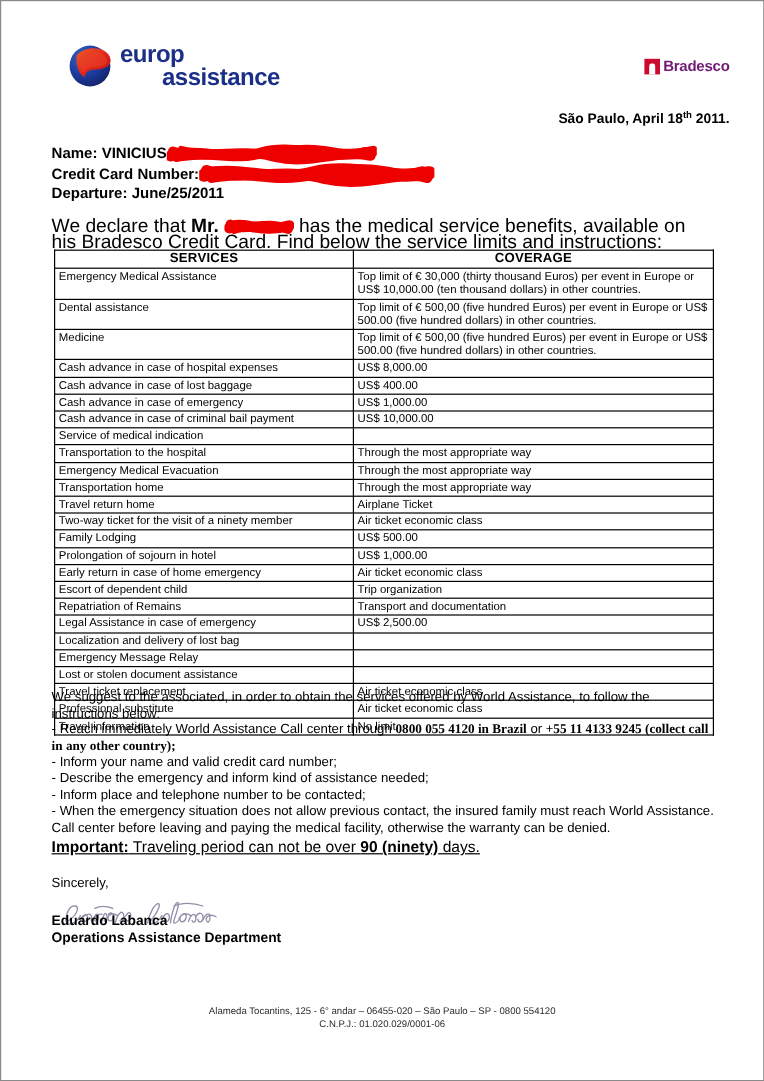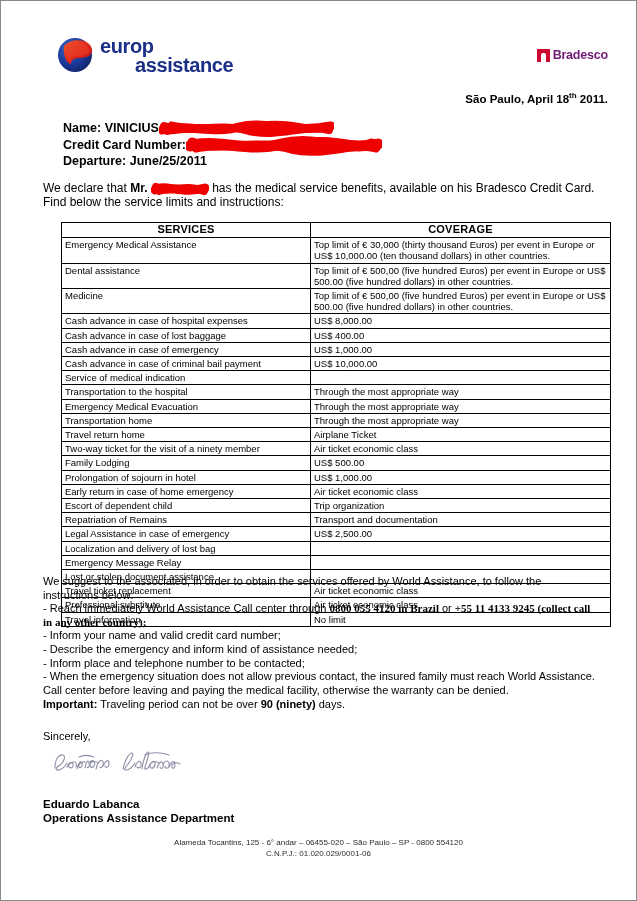--- a/index.html
+++ b/index.html
@@ -96,60 +96,59 @@
   
   .name-block {
     position: absolute;
     left: 42px;
     top: 119px;
     font-size: 12.5px;
     font-weight: bold;
     line-height: 16.5px;
     color: #000;
   }
-  .name-row { position: relative; white-space: nowrap; margin-left: 20px; }
+  .name-row { position: relative; white-space: nowrap; }
   .redaction {
     display: inline-block;
     vertical-align: middle;
     position: relative;
     height: 13px;
   }
   .redaction svg { display: block; position: absolute; top: -4px; left: 0; }
 
   
   .intro {
     position: absolute;
     left: 42px;
     top: 181px;
     width: 552px;
-    font-size: 12px;
+    font-size: 16px;
     line-height: 13.5px;
     color: #000;
   }
   .intro b { font-weight: bold; }
   .redaction-inline {
     display: inline-block;
     position: relative;
     width: 58px;
     height: 11px;
     vertical-align: middle;
   }
   .redaction-inline svg { position:absolute; top:-4px; left:0; display:block; }
 
   
   .svc-table {
     position: absolute;
     left: 44px;
-    top: 221px;
+    top: 207px;
     width: 549px;
     border-collapse: collapse;
     table-layout: fixed;
     font-size: 9.5px;
     color: #000;
-    margin-left: 16px;
   }
   .svc-table td, .svc-table th {
     border: 1px solid #000;
     padding: 1px 3px;
     vertical-align: top;
     line-height: 11.2px;
     font-weight: normal;
     text-align: left;
   }
   .svc-table th {
@@ -171,22 +170,23 @@
     width: 554px;
     font-size: 11px;
     line-height: 13.6px;
     color: #000;
   }
   .instructions b { font-weight: bold; font-family: Liberation Serif, serif; }
   .important {
     position: absolute;
     left: 42px;
     top: 697px;
-    font-size: 11px;
-    color: #000;
+    font-size: 13px;
+    color: #000;
+    text-decoration: underline;
   }
   .important b { font-weight: bold; }
 
   
   .sincerely {
     position: absolute;
     left: 42px;
     top: 729px;
     font-size: 11px;
     color: #000;
@@ -194,21 +194,21 @@
   .signature {
     position: absolute;
     left: 48px;
     top: 748px;
     width: 150px;
     height: 28px;
   }
   .sig-name {
     position: absolute;
     left: 42px;
-    top: 796px;
+    top: 760px;
     font-size: 11.5px;
     font-weight: bold;
     line-height: 14px;
     color: #000;
   }
 
   
   .footer {
     position: absolute;
     left: 0;

